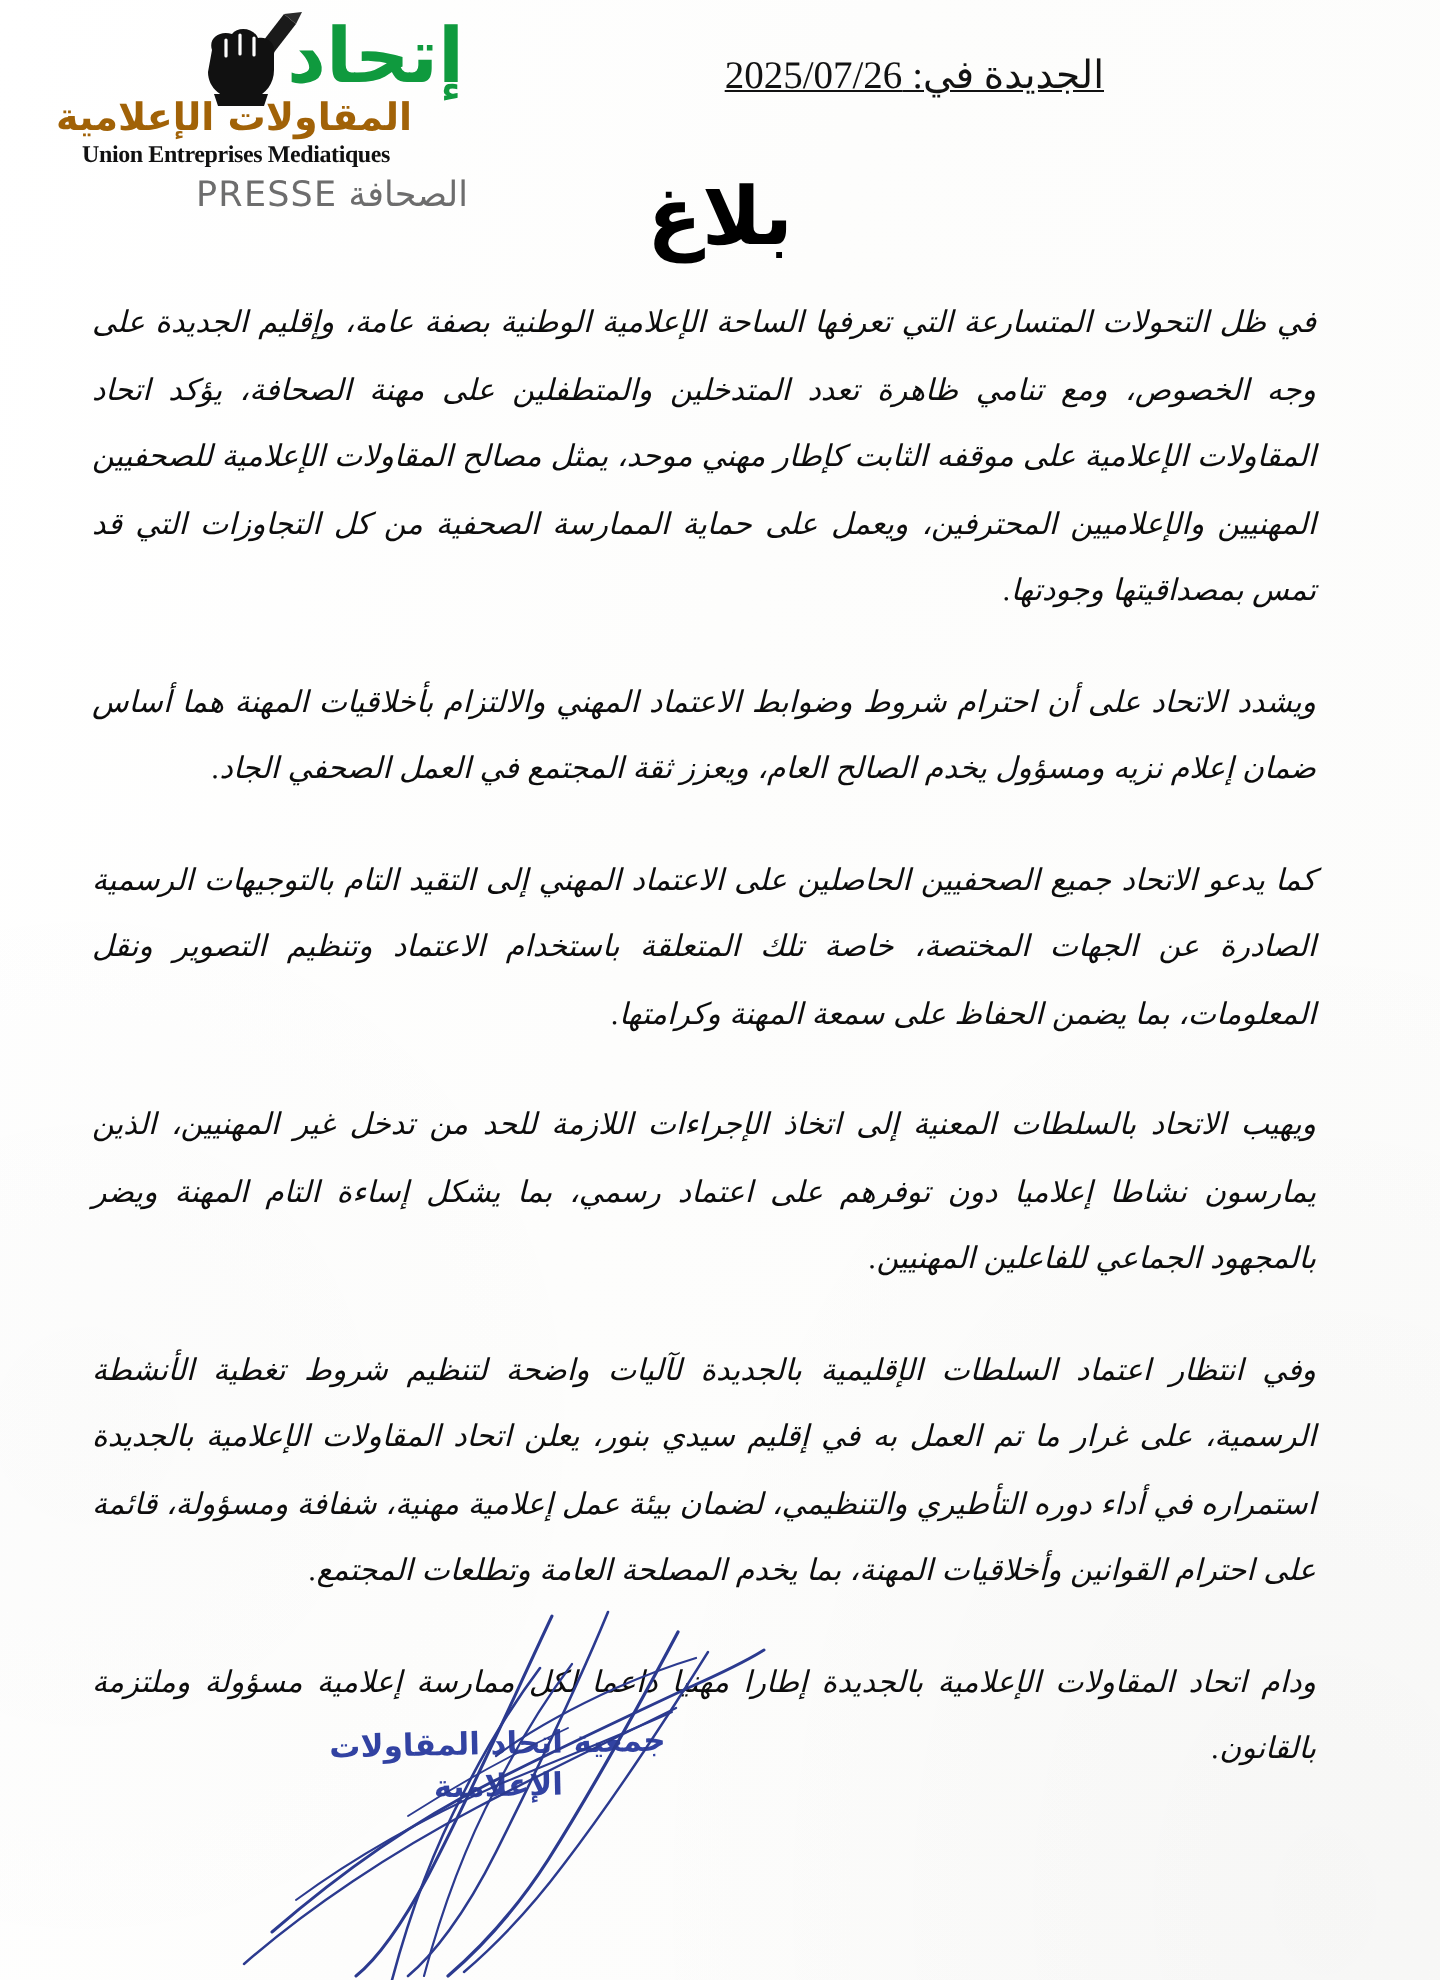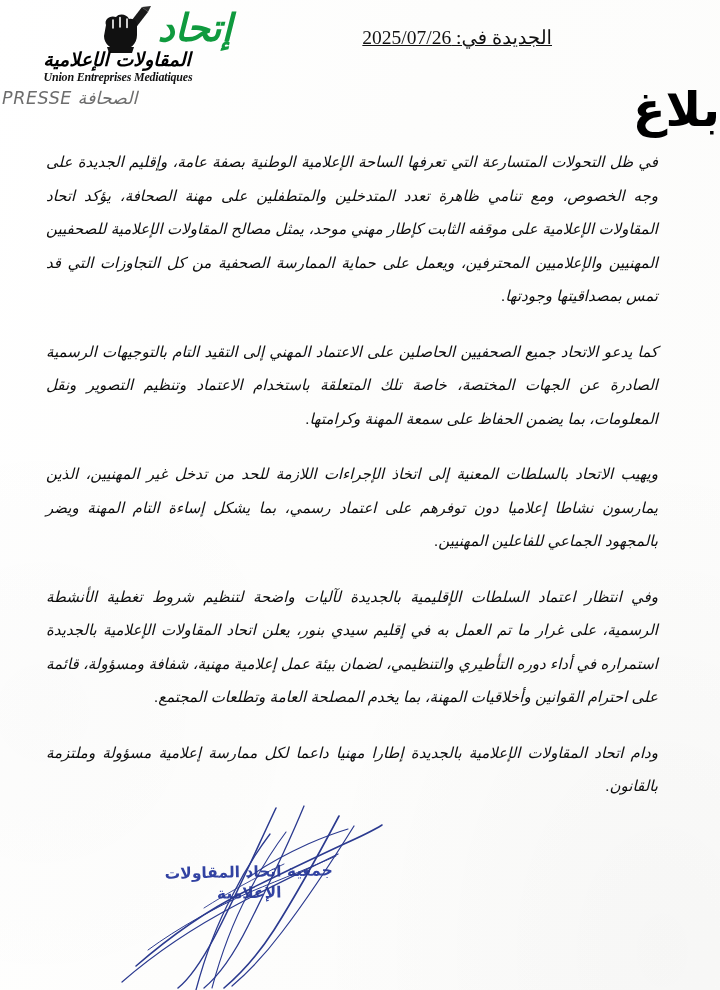--- a/index.html
+++ b/index.html
@@ -50,21 +50,20 @@
     text-decoration: underline;
   }
 
   .logo {
     position: absolute;
     top: 4px;
     left: 2px;
     width: 232px;
     height: 106px;
     direction: rtl;
-    font-style: italic;
   }
   .logo-row-1 {
     position: relative;
     height: 50px;
     display: flex;
     align-items: center;
     justify-content: flex-start;
     padding-right: 4px;
   }
   .fist-mark {
@@ -90,21 +89,21 @@
   .logo-word-red {
     position: absolute;
     top: 44px;
     right: 6px;
     width: 222px;
     text-align: center;
     font-family: "DejaVu Sans", sans-serif;
     font-weight: bold;
     font-size: 19px;
     line-height: 22px;
-    color: #000000;
+    color: #a16207;
     direction: rtl;
     unicode-bidi: isolate;
     letter-spacing: 0.5px;
   }
   .logo-fr {
     position: absolute;
     top: 64px;
     right: 0px;
     width: 232px;
     text-align: center;
@@ -116,40 +115,41 @@
     direction: ltr;
     unicode-bidi: isolate;
     letter-spacing: -0.2px;
     white-space: nowrap;
   }
   .logo-presse {
     position: absolute;
     top: 84px;
     right: 0px;
     width: 232px;
-    text-align: left;
+    text-align: right;
     font-family: "DejaVu Sans", "Liberation Sans", sans-serif;
     font-size: 17.5px;
     line-height: 21px;
     color: #6d6d6d;
     direction: rtl;
     unicode-bidi: isolate;
     letter-spacing: 0.6px;
     white-space: nowrap;
   }
 
   
   .doc-title {
     position: absolute;
     top: 84px;
     left: 0;
     right: 0;
-    font-family: "DejaVu Sans", sans-serif;
-    font-weight: bold;
-    font-size: 48px;
+    text-align: center;
+    font-family: "DejaVu Sans", sans-serif;
+    font-weight: bold;
+    font-size: 40px;
     line-height: 50px;
     color: #000000;
     direction: rtl;
     unicode-bidi: isolate;
   }
 
   
   .body-area {
     position: absolute;
     top: 146px;
@@ -241,20 +241,21 @@
     <div class="logo-fr">Union Entreprises Mediatiques</div>
 
     <div class="logo-presse">الصحافة PRESSE</div>
   </div>
 </div>
 
 <div class="doc-title">بلاغ</div>
 
 <div class="body-area">
   <p class="para">في ظل التحولات المتسارعة التي تعرفها الساحة الإعلامية الوطنية بصفة عامة، وإقليم الجديدة على وجه الخصوص، ومع تنامي ظاهرة تعدد المتدخلين والمتطفلين على مهنة الصحافة، يؤكد اتحاد المقاولات الإعلامية على موقفه الثابت كإطار مهني موحد، يمثل مصالح المقاولات الإعلامية للصحفيين المهنيين والإعلاميين المحترفين، ويعمل على حماية الممارسة الصحفية من كل التجاوزات التي قد تمس بمصداقيتها وجودتها.</p>
+  <p class="para">ويشدد الاتحاد على أن احترام شروط وضوابط الاعتماد المهني والالتزام بأخلاقيات المهنة هما أساس ضمان إعلام نزيه ومسؤول يخدم الصالح العام، ويعزز ثقة المجتمع في العمل الصحفي الجاد.</p>
   <p class="para">كما يدعو الاتحاد جميع الصحفيين الحاصلين على الاعتماد المهني إلى التقيد التام بالتوجيهات الرسمية الصادرة عن الجهات المختصة، خاصة تلك المتعلقة باستخدام الاعتماد وتنظيم التصوير ونقل المعلومات، بما يضمن الحفاظ على سمعة المهنة وكرامتها.</p>
   <p class="para">ويهيب الاتحاد بالسلطات المعنية إلى اتخاذ الإجراءات اللازمة للحد من تدخل غير المهنيين، الذين يمارسون نشاطا إعلاميا دون توفرهم على اعتماد رسمي، بما يشكل إساءة التام المهنة ويضر بالمجهود الجماعي للفاعلين المهنيين.</p>
   <p class="para">وفي انتظار اعتماد السلطات الإقليمية بالجديدة لآليات واضحة لتنظيم شروط تغطية الأنشطة الرسمية، على غرار ما تم العمل به في إقليم سيدي بنور، يعلن اتحاد المقاولات الإعلامية بالجديدة استمراره في أداء دوره التأطيري والتنظيمي، لضمان بيئة عمل إعلامية مهنية، شفافة ومسؤولة، قائمة على احترام القوانين وأخلاقيات المهنة، بما يخدم المصلحة العامة وتطلعات المجتمع.</p>
   <p class="para p-closing">ودام اتحاد المقاولات الإعلامية بالجديدة إطارا مهنيا داعما لكل ممارسة إعلامية مسؤولة وملتزمة بالقانون.</p>
 </div>
 
 <div class="sign-block">
 
   <div class="stamp-text">
     <div>جمعية اتحاد المقاولات</div>

